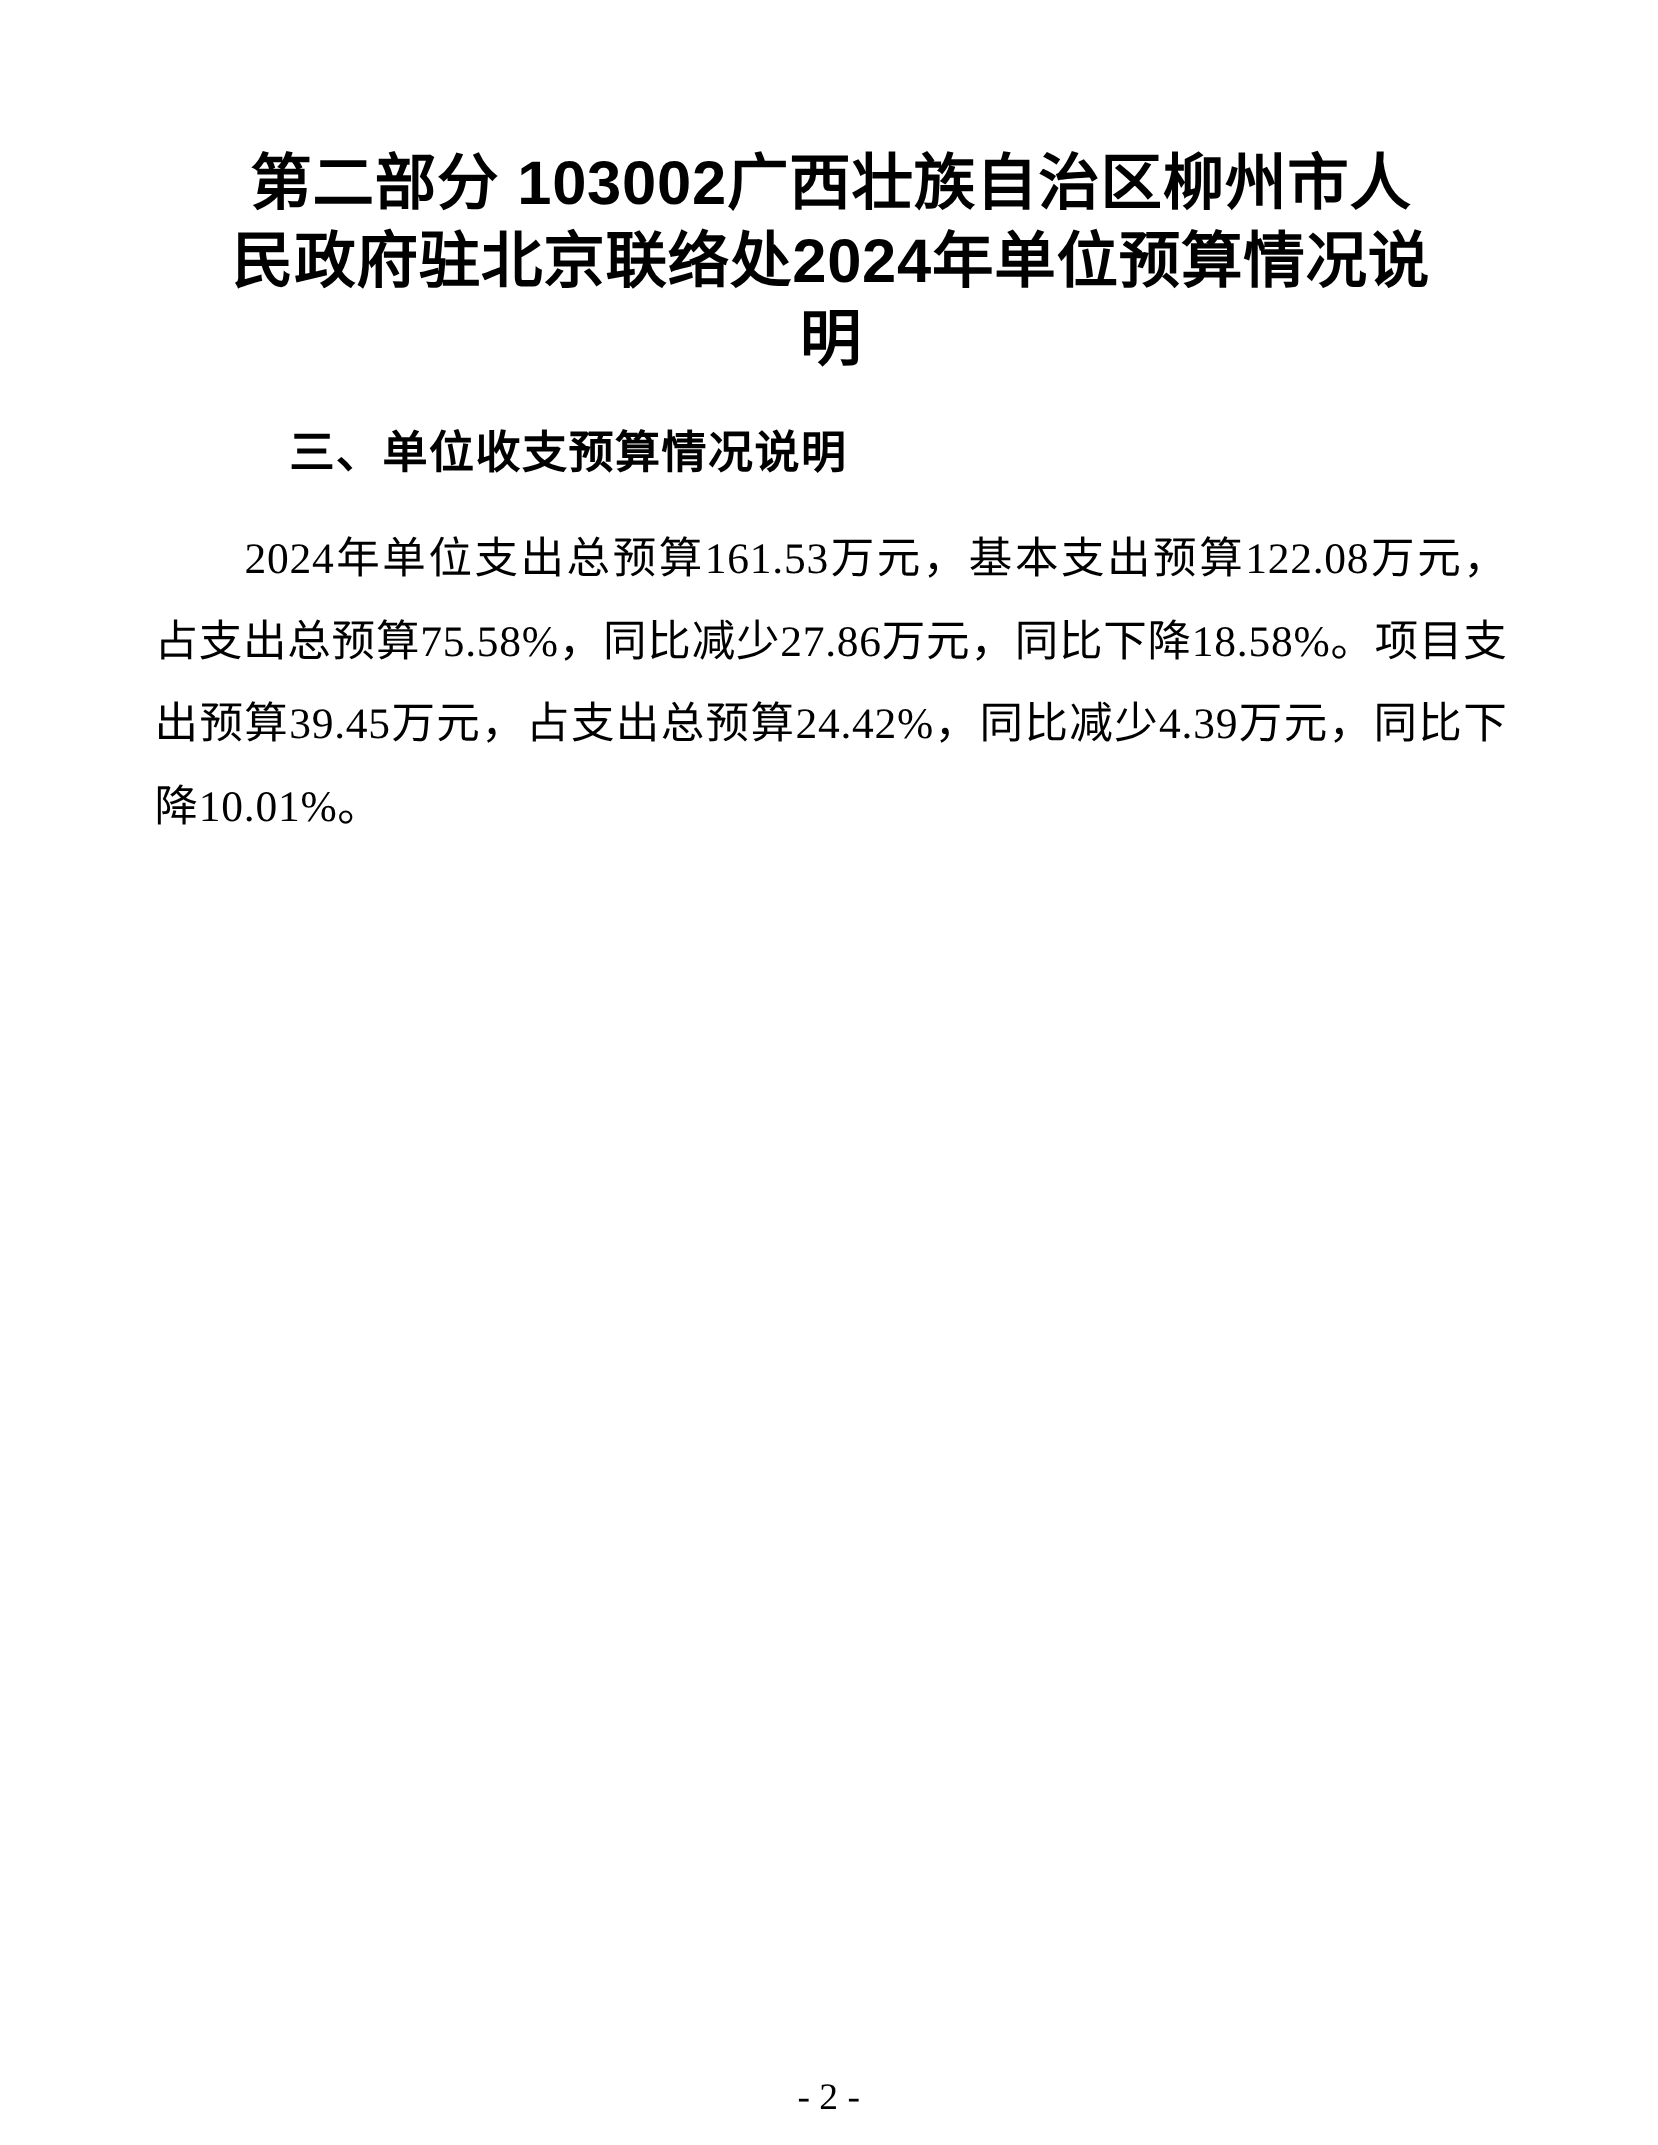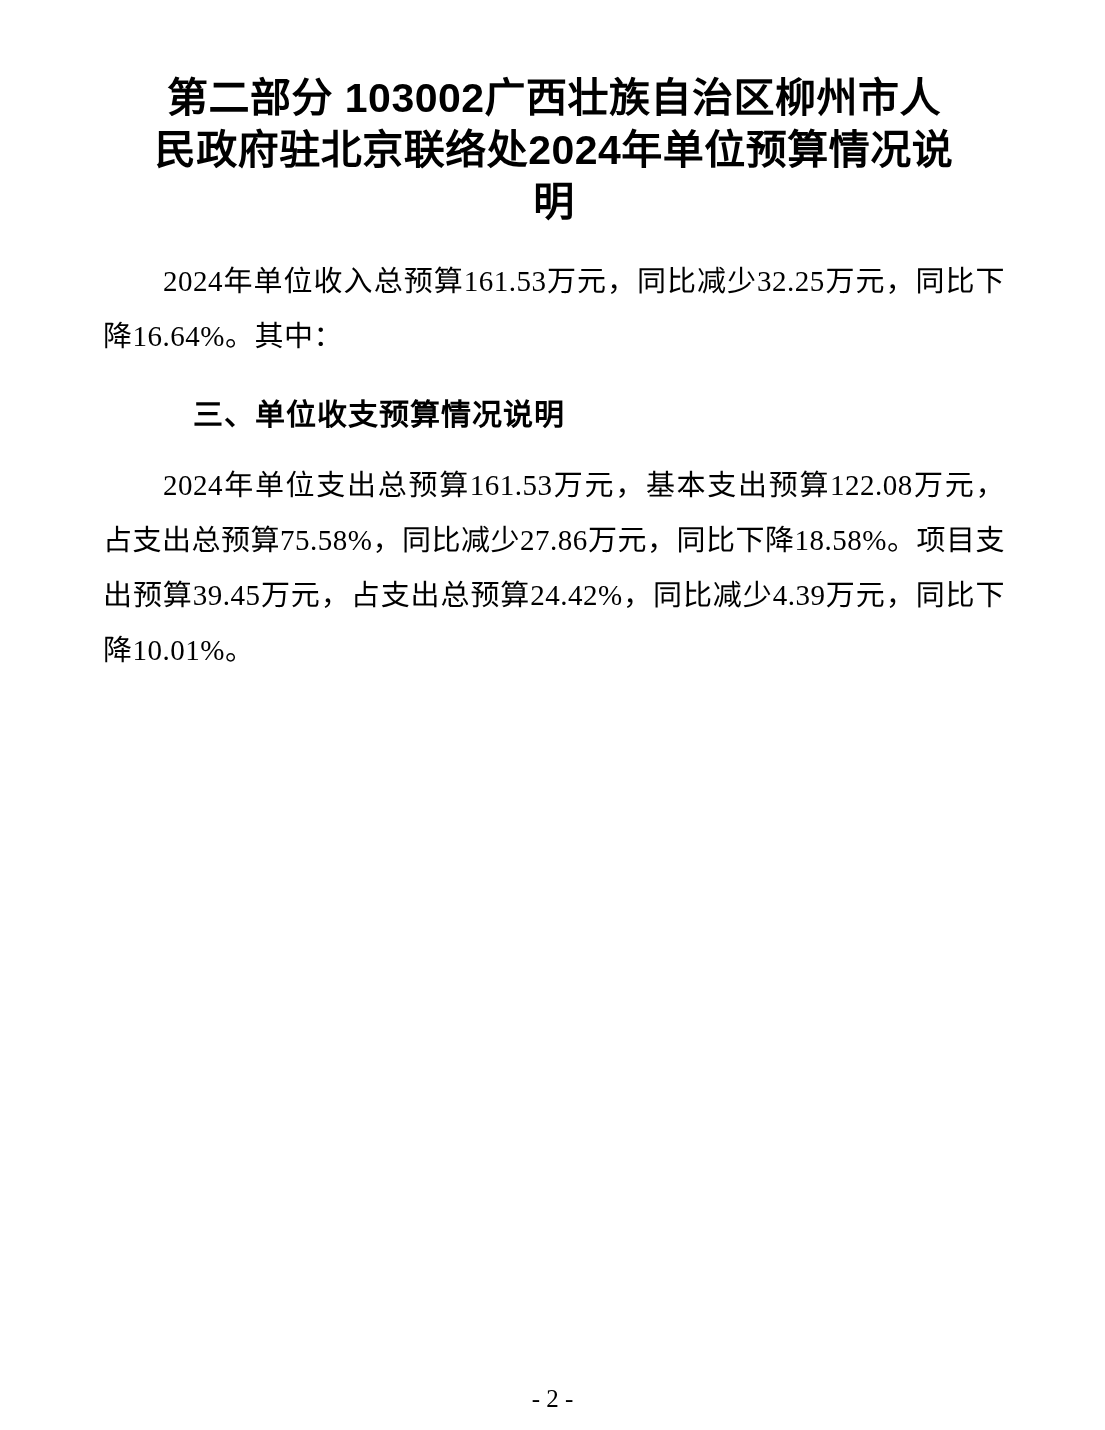--- a/index.html
+++ b/index.html
@@ -11,21 +11,21 @@
     width: 1105px;
     height: 1430px;
     color: #000000;
     font-family: "Liberation Serif", "DejaVu Serif", serif;
   }
   .page {
     position: relative;
     box-sizing: border-box;
     width: 1105px;
     height: 1430px;
-    padding: 72px 100px 0 103px;
+    padding: 96px 100px 0 103px;
     background: #ffffff;
     overflow: hidden;
   }
   .doc-title {
     margin: 0 0 26px 0;
     font-family: "Liberation Sans", "DejaVu Sans", sans-serif;
     font-weight: 700;
     font-size: 41px;
     line-height: 52px;
     text-align: center;
@@ -65,21 +65,20 @@
 <div class="page">
 
   <h1 class="doc-title">
     <span class="title-line">第二部分 103002广西壮族自治区柳州市人</span>
     <span class="title-line">民政府驻北京联络处2024年单位预算情况说</span>
     <span class="title-line">明</span>
   </h1>
 
 
   <section>
-    <p class="body-para">2024年单位收入总预算161.53万元，同比减少32.25万元，同比下降16.64%。其中：</p>
   </section>
 
   <section>
     <h2 class="sec-heading">三、单位收支预算情况说明</h2>
     <p class="body-para">2024年单位支出总预算161.53万元，基本支出预算122.08万元，占支出总预算75.58%，同比减少27.86万元，同比下降18.58%。项目支出预算39.45万元，占支出总预算24.42%，同比减少4.39万元，同比下降10.01%。</p>
   </section>
 
   <div class="page-number">- 2 -</div>
 
 </div>

